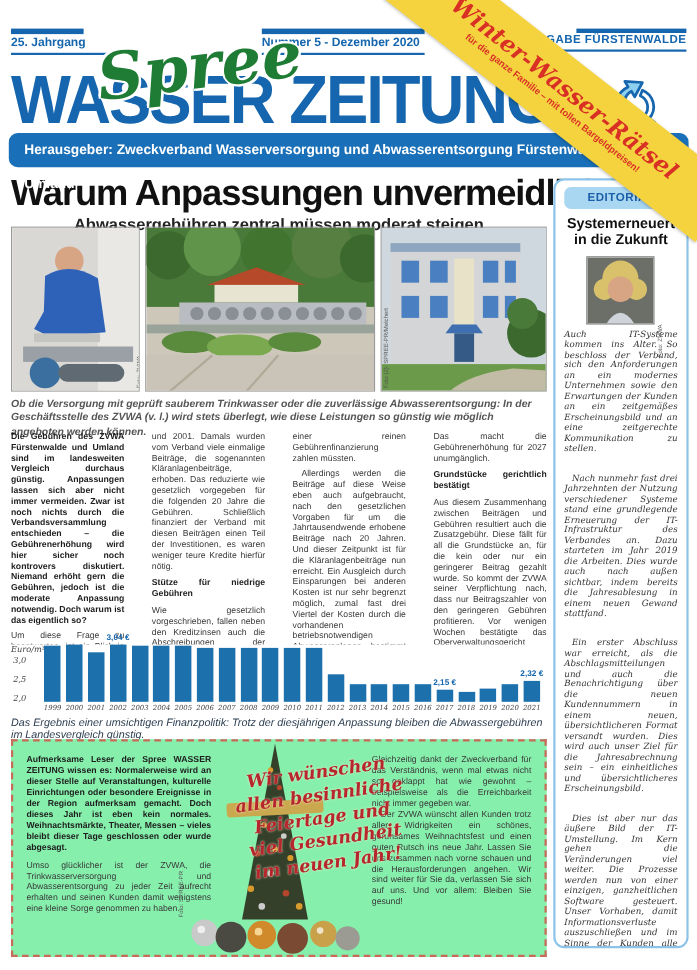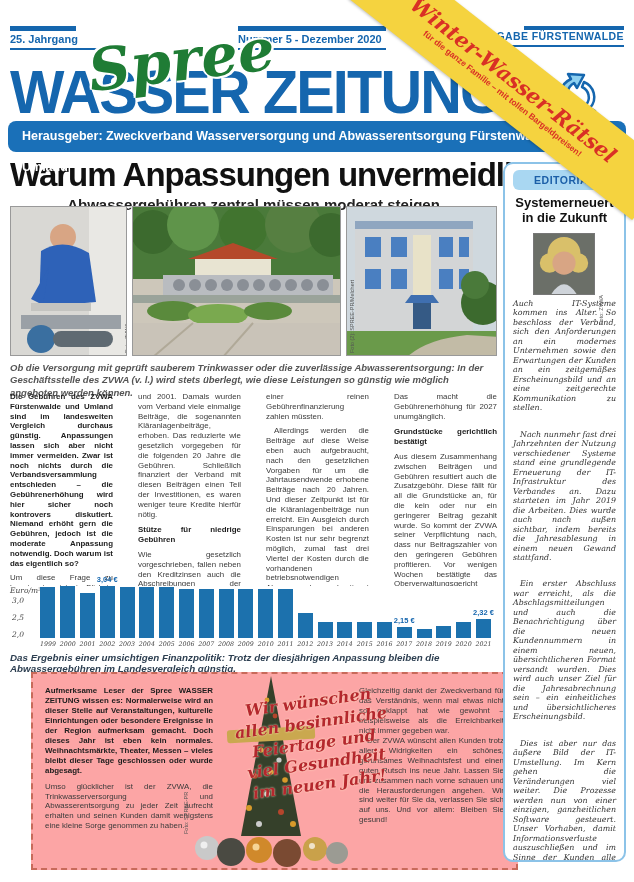--- a/index.html
+++ b/index.html
@@ -65,25 +65,25 @@
     display:flex; align-items:flex-end; border-bottom:0; }
   .bar-slot { position:relative; width:19.8px; height:50px; display:flex;
     align-items:flex-end; justify-content:center; }
   .bar { width:15px; background:#1c71ad; }
   .bar-label { position:absolute; font-size:7.5px; font-weight:bold; color:#1566ae;
     white-space:nowrap; left:50%; transform:translateX(-50%); }
   #years { position:absolute; left:28px; top:52px; width:457px; display:flex; }
   .year-slot { width:19.8px; text-align:center; font-family:"DejaVu Serif", serif;
     font-style:italic; font-size:6.3px; color:#444; }
   #chart-caption { position:absolute; left:10px; top:652px; width:487px;
-    font-size:9.8px; font-style:italic; font-weight:bold; color:#2c3e50; }
+    font-size:9.8px; font-style:italic; font-weight:normal; color:#2c3e50; }
 
   
   #greeting-box { position:absolute; left:10px; top:672px; width:487px; height:198px;
-    background:#fca5a5; border:2px dashed #c86a5a; padding:22px 12px; overflow:hidden;margin-left:21px; }
+    background:#86efac; border:2px dashed #c86a5a; padding:22px 12px; overflow:hidden; }
   #gb-left { position:absolute; left:12px; top:12px; width:168px; font-size:7.9px;
     line-height:1.26; color:#3a3a3a; text-align:justify; }
   #gb-left .lead { font-weight:bold; color:#1d1d1d; }
   #gb-left p + p { margin-top:6px; }
   #gb-right { position:absolute; right:12px; top:12px; width:145px; font-size:7.9px;
     line-height:1.26; color:#3a3a3a; text-align:justify; }
   #gb-right p + p { text-indent:8px; }
   #tree { position:absolute; left:150px; top:2px; z-index:1; }
   #greeting-text { position:absolute; left:196px; top:18px; width:170px; z-index:2;
     transform:rotate(-8deg); text-align:center; font-family:"DejaVu Serif", serif;

